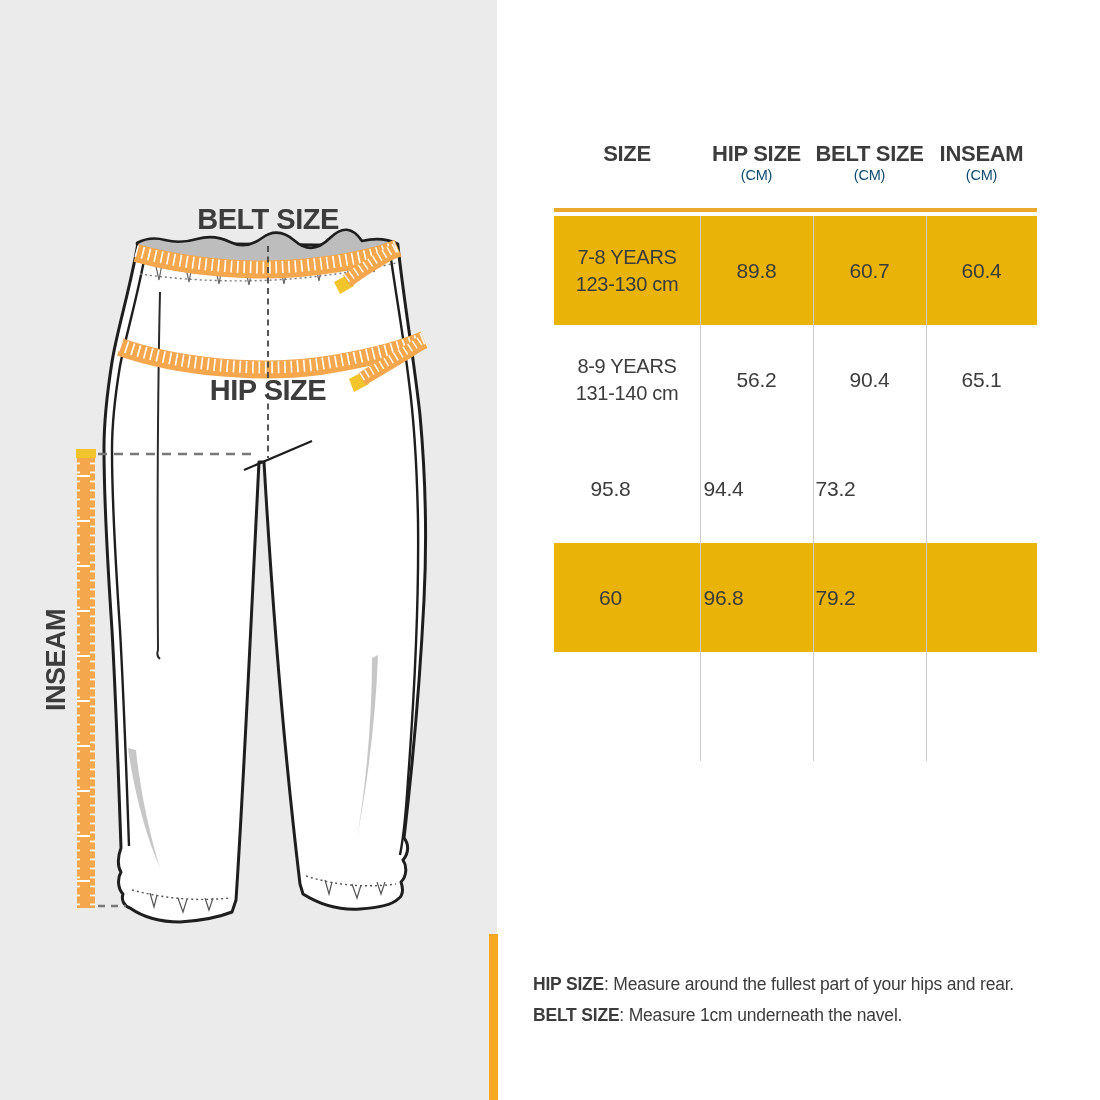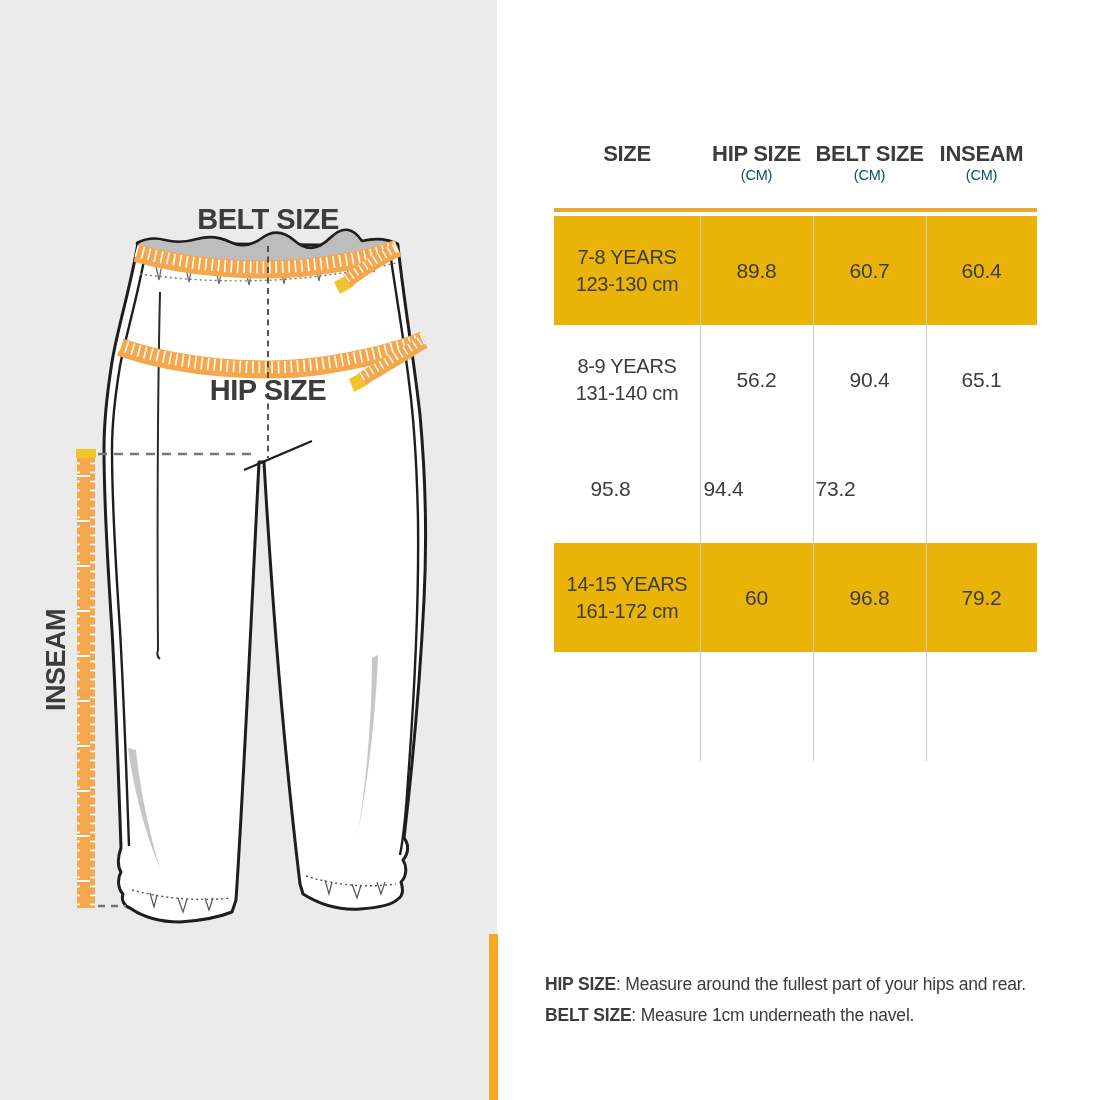--- a/index.html
+++ b/index.html
@@ -36,21 +36,21 @@
   .trow.alt{background:#eab308;}
   .td{text-align:center;font-size:21px;letter-spacing:-0.2px;}
   .td .l1,.td .l2{font-size:20px;line-height:27px;letter-spacing:-0.3px;}
   .col-divider{
     position:absolute;top:0;width:1px;height:545px;background:#cccccc;
   }
   .dv1{left:146px;} .dv2{left:259px;} .dv3{left:372px;}
 
   
   .notes{
-    position:absolute;left:545px;top:969px;width:540px;
+    position:absolute;left:533px;top:969px;width:540px;
     font-size:17.5px;line-height:31px;letter-spacing:-0.2px;color:#3c3c3c;
   }
   .notes b{font-weight:bold;}
 </style>
 </head>
 <body>
 
 <div class="left-panel">
   <svg width="497" height="1100" viewBox="0 0 497 1100">
     <defs>
@@ -199,24 +199,20 @@
       <div class="td c1">56.2</div>
       <div class="td c2">90.4</div>
       <div class="td c3">65.1</div>
     </div>
     <div class="trow">
       <div class="td c1">95.8</div>
       <div class="td c2">94.4</div>
       <div class="td c3">73.2</div>
     </div>
     <div class="trow alt">
-      <div class="td c0">
-        <div class="l1">14-15 YEARS</div>
-        <div class="l2">161-172 cm</div>
-      </div>
       <div class="td c1">60</div>
       <div class="td c2">96.8</div>
       <div class="td c3">79.2</div>
     </div>
     <div class="col-divider dv1"></div>
     <div class="col-divider dv2"></div>
     <div class="col-divider dv3"></div>
   </div>
 </div>
 

